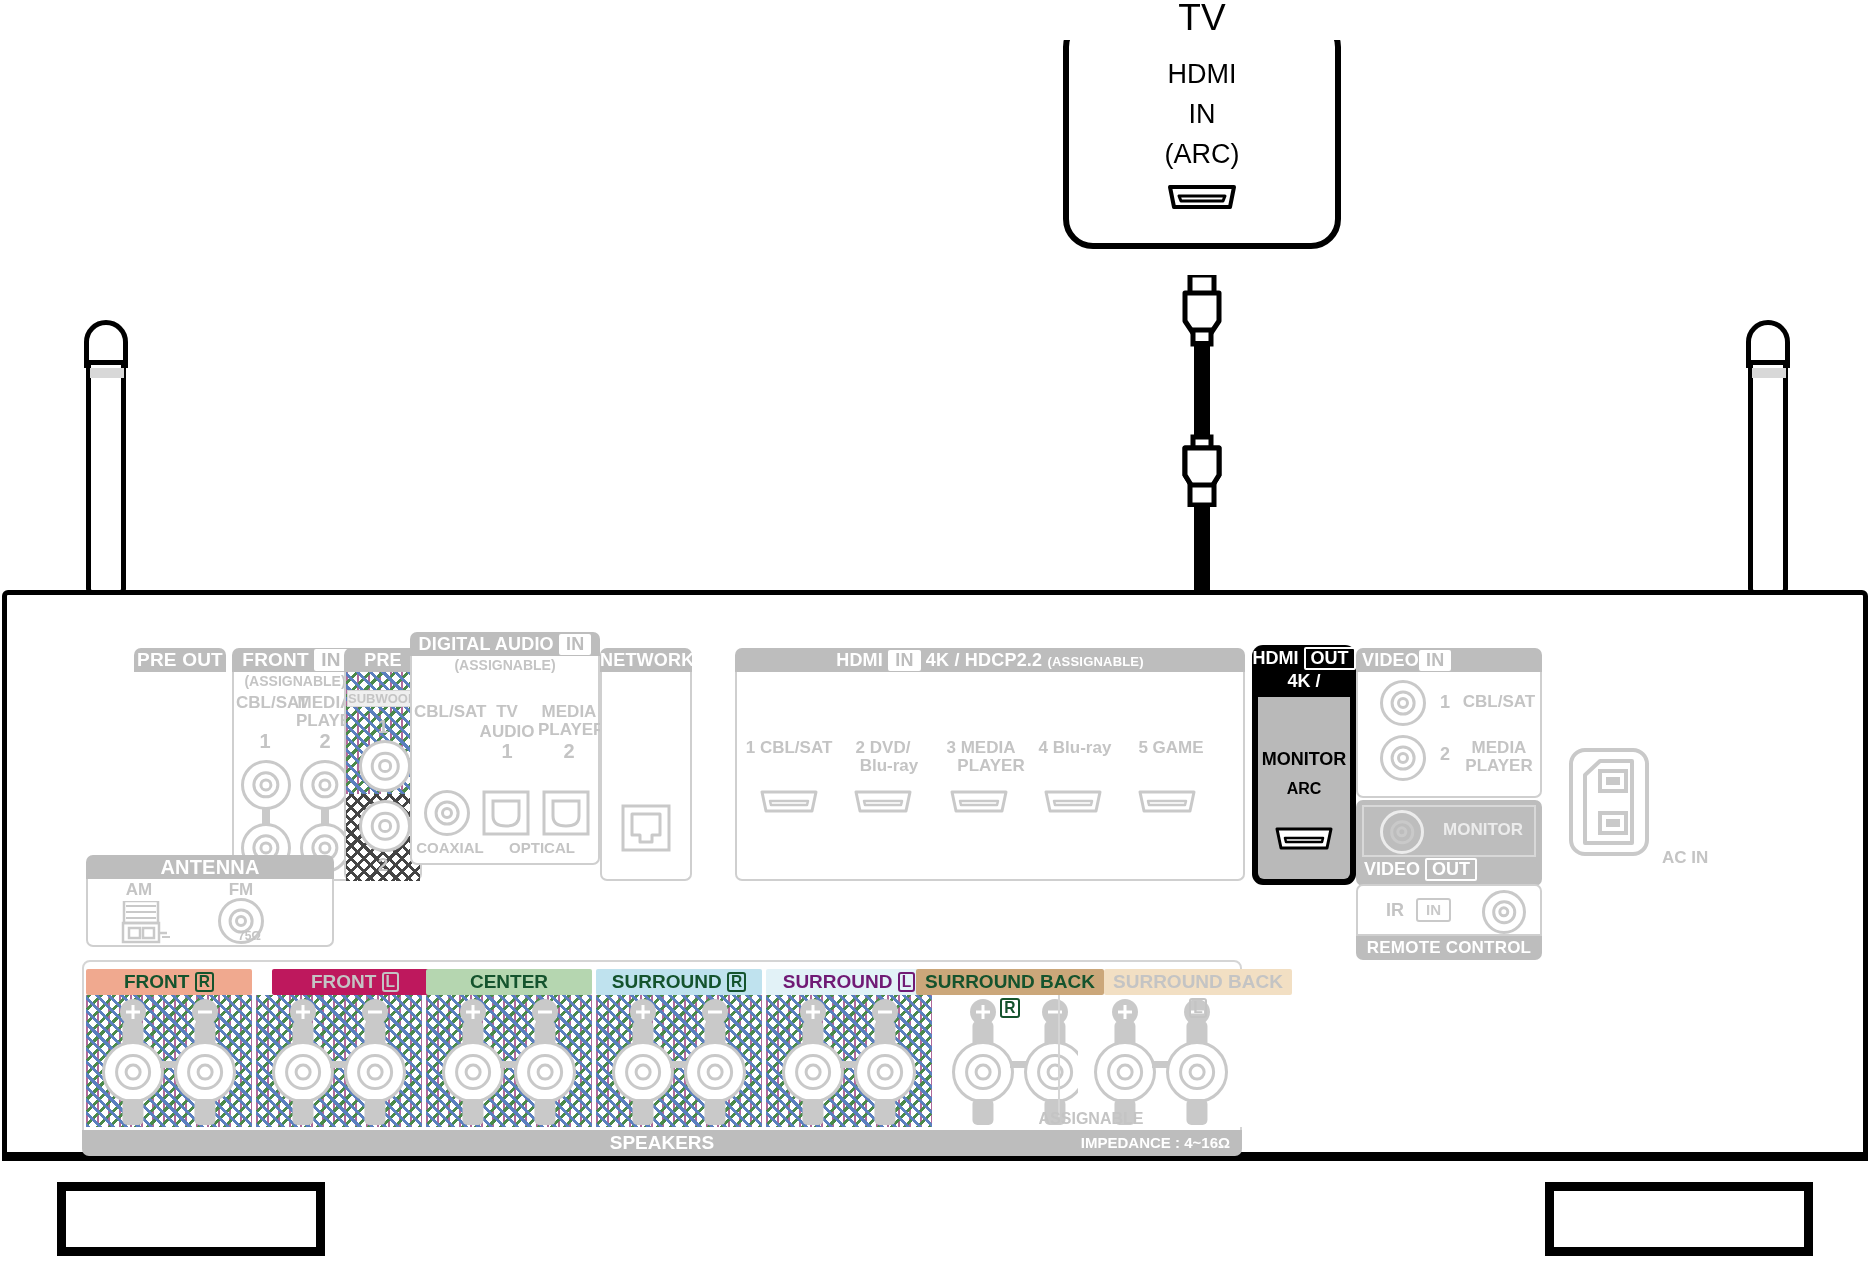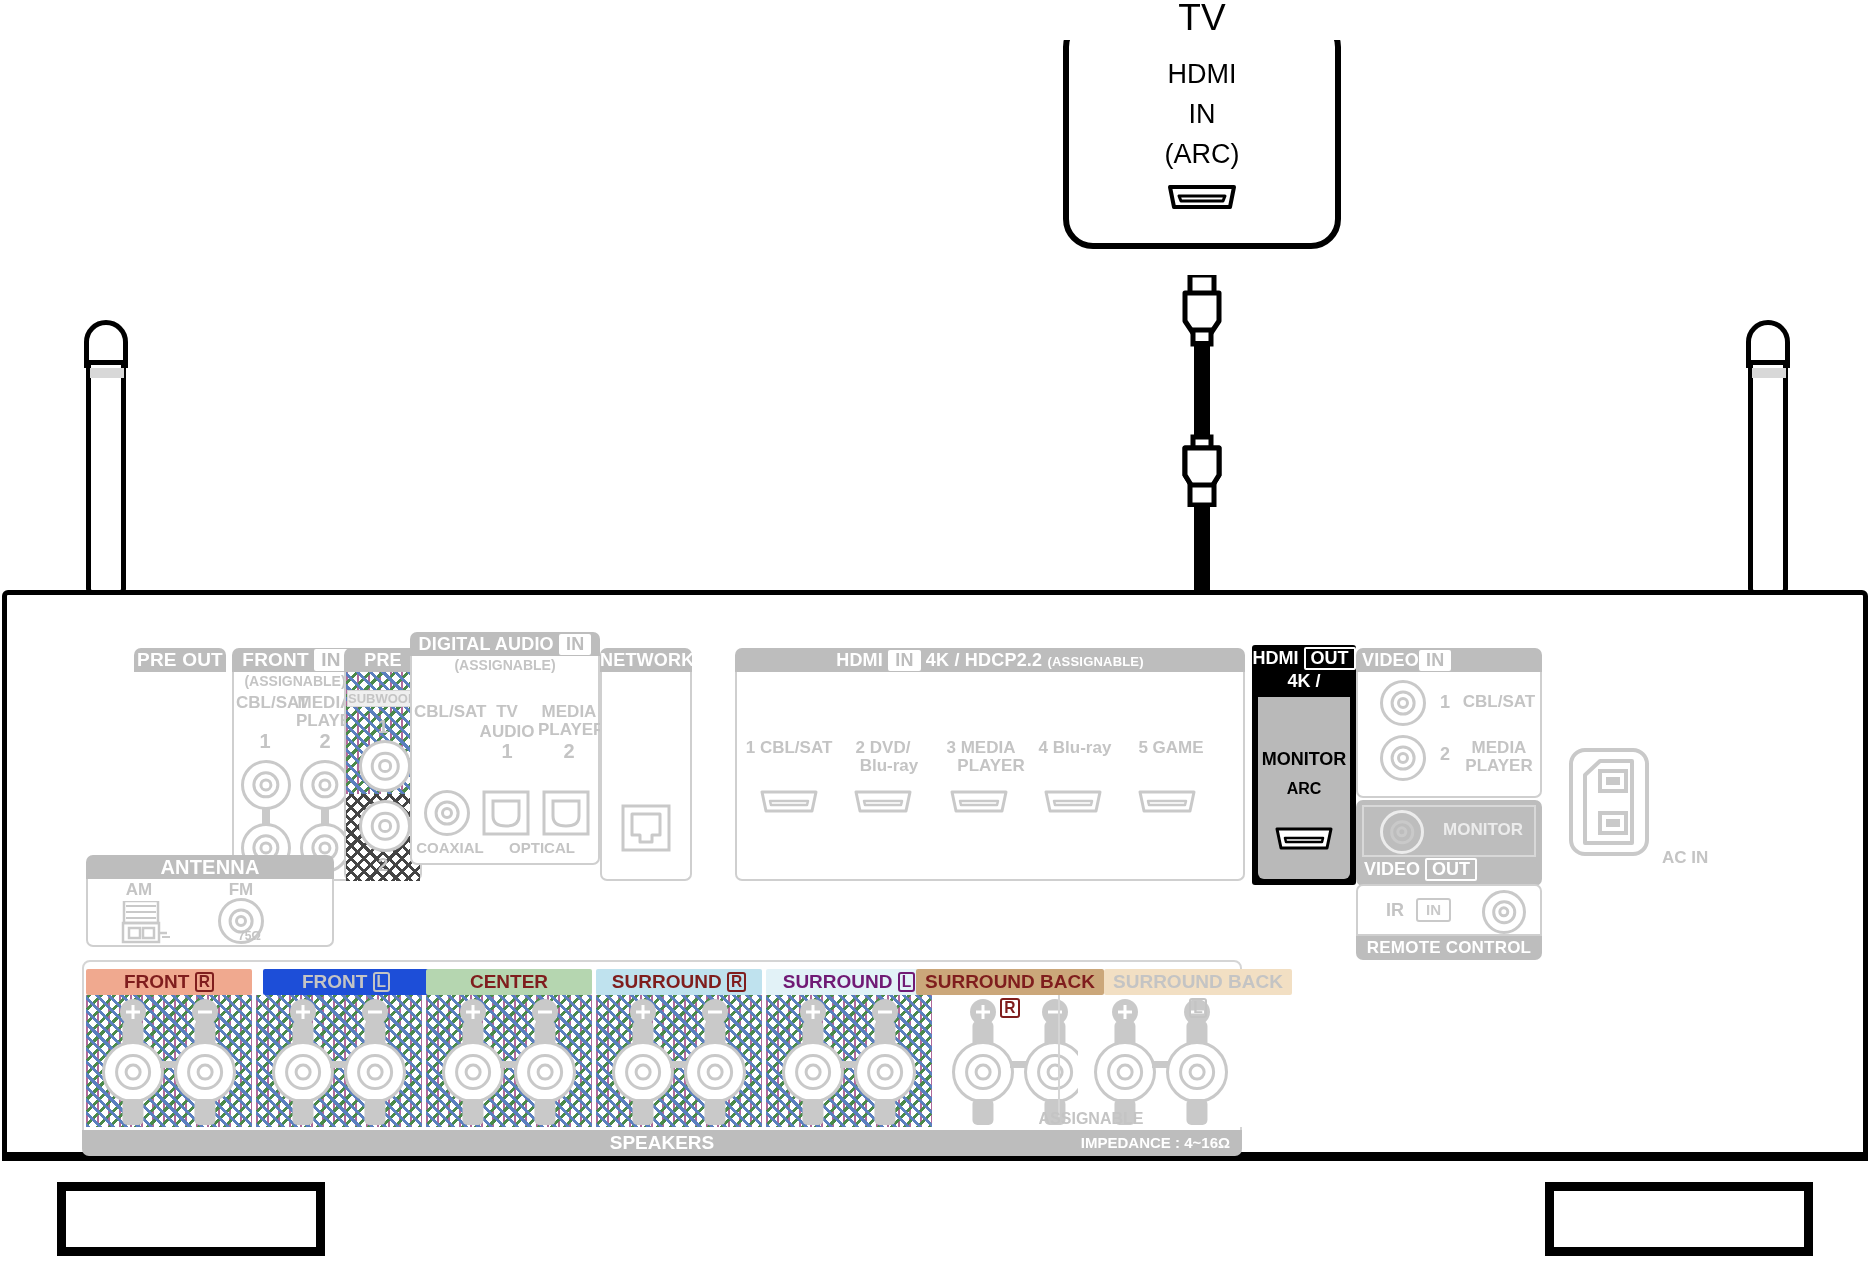--- a/index.html
+++ b/index.html
@@ -55,21 +55,21 @@
   .post .nut::before{content:"";position:absolute;left:50%;top:50%;transform:translate(-50%,-50%);width:64%;height:64%;border-radius:50%;border:3px solid #c9c9c9;box-sizing:border-box;}
   .post .nut::after{content:"";position:absolute;left:50%;top:50%;transform:translate(-50%,-50%);width:30%;height:30%;border-radius:50%;border:3px solid #c9c9c9;box-sizing:border-box;}
   .post .pin{position:absolute;left:50%;top:-2px;transform:translateX(-50%);width:34%;height:34px;background:#c9c9c9;border-radius:5px;}
   .post .sign{position:absolute;left:50%;top:-24px;transform:translateX(-50%);width:26px;height:26px;border-radius:50%;background:#c9c9c9;}
   .post .sign i{position:absolute;left:50%;top:50%;transform:translate(-50%,-50%);background:#fff;display:block;}
   .post .sign i.h{width:14px;height:3px;}
   .post .sign i.v{width:3px;height:14px;}
   .post .leg{position:absolute;left:50%;bottom:-22px;transform:translateX(-50%);width:34%;height:26px;background:#c9c9c9;border-radius:5px;}
   .post .bridge{position:absolute;top:48%;height:7px;background:#c9c9c9;}
 
-  .spk-tag{position:absolute;height:26px;line-height:26px;text-align:center;color:#7f1d1d;font-weight:bold;font-size:19px;border-radius:2px;}
+  .spk-tag{position:absolute;height:26px;line-height:26px;text-align:center;color:#14532d;font-weight:bold;font-size:19px;border-radius:2px;}
   .spk-group{position:absolute;box-sizing:border-box;}
 
   .rsq{display:inline-block;border:2px solid currentColor;border-radius:3px;padding:0 2px;font-size:.82em;line-height:1.05;vertical-align:1px;}
 </style>
 </head>
 <body>
 
 <div id="stage">
 
   <div class="abs" id="tv-box"></div>
@@ -284,21 +284,21 @@
       </div>
       <div class="abs" style="left:400px;top:118px;">
         <svg width="60" height="24" viewBox="0 0 60 24">
             <path d="M3 2 H57 L53 21 H7 Z" fill="#fff" stroke="#c9c9c9" stroke-width="3" stroke-linejoin="round"></path>
             <path d="M11 11 H49 L48 15 H12 Z" fill="#fff" stroke="#c9c9c9" stroke-width="2.5" stroke-linejoin="round"></path>
           </svg>
       </div>
     </div>
   </div>
 
-  <div class="blk" style="left:1252px;top:645px;width:104px;height:240px;background:#000;border-radius:3px;">
+  <div class="blk" style="left:1252px;top:645px;width:104px;height:240px;background:#000;border-radius:11px;">
     <div style="height:50px;color:#fff;text-align:center;font-weight:bold;font-size:18px;line-height:23px;padding-top:2px;">
       <span>HDMI</span>
       <span class="box-out">OUT</span><br>
       <span>4K / HDCP2.2</span>
     </div>
     <div style="position:absolute;left:6px;top:52px;width:92px;height:182px;background:#b9b9b9;border-radius:0 0 6px 6px;">
       <div class="abs" style="left:0;top:52px;width:100%;text-align:center;font-size:18px;font-weight:bold;color:#000;">MONITOR</div>
       <div class="abs" style="left:0;top:83px;width:100%;text-align:center;font-size:16px;font-weight:bold;color:#000;">ARC</div>
       <div class="abs" style="left:16px;top:130px;">
         <svg width="60" height="24" viewBox="0 0 60 24">
@@ -396,21 +396,21 @@
     </div>
     <div class="post" style="left:88px;top:28px;width:62px;height:80px;">
       <div class="sign">
           <i class="h"></i>
         </div>
       <div class="pin"></div>
         <div class="nut"></div>
         <div class="leg"></div>
     </div>
   </div>
-  <div class="spk-tag" style="left:263px;top:969px;width:166px;background:#1d4ed8;color:#c4c4c4;">
+  <div class="spk-tag" style="left:272px;top:969px;width:166px;background:#be185d;color:#c4c4c4;">
     <span>FRONT</span> <span class="rsq">L</span>
   </div>
 
   <div class="spk-group hatch-c" style="left:426px;top:995px;width:166px;height:132px;">
     <div class="post" style="left:16px;top:28px;width:62px;height:80px;">
       <div class="sign">
           <i class="h"></i>
           <i class="v"></i>
         </div>
       <div class="pin"></div>

